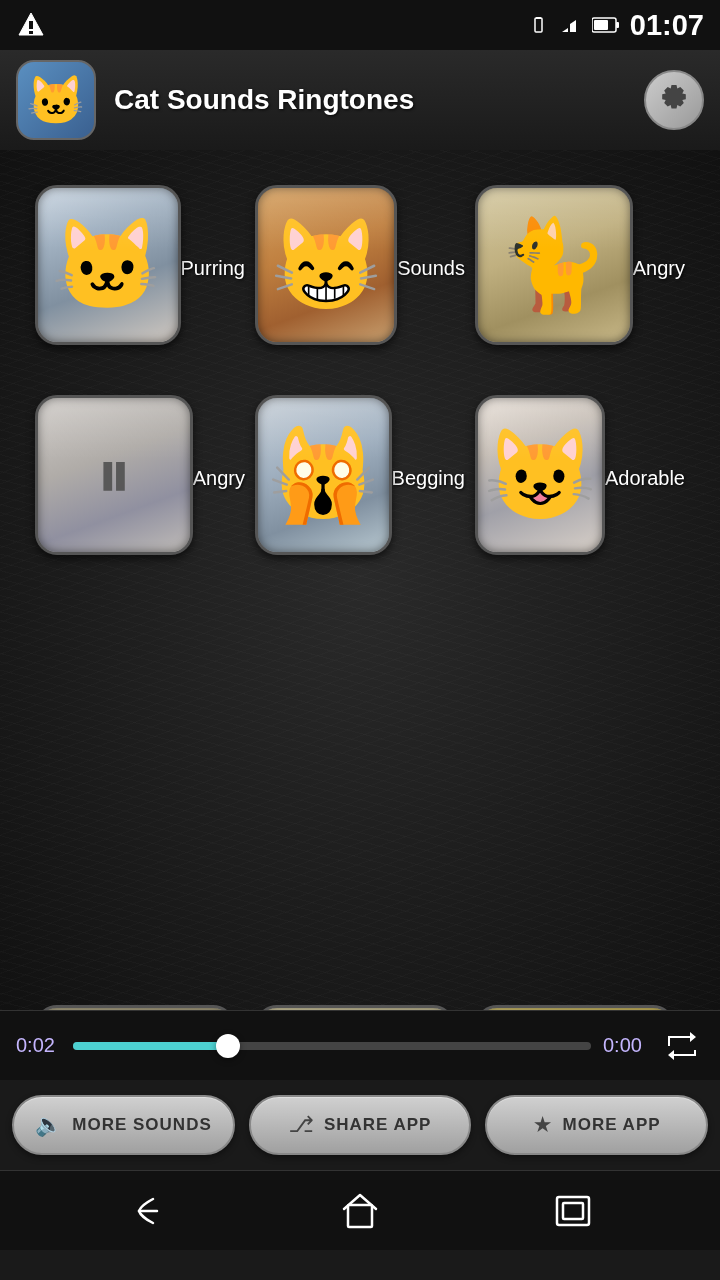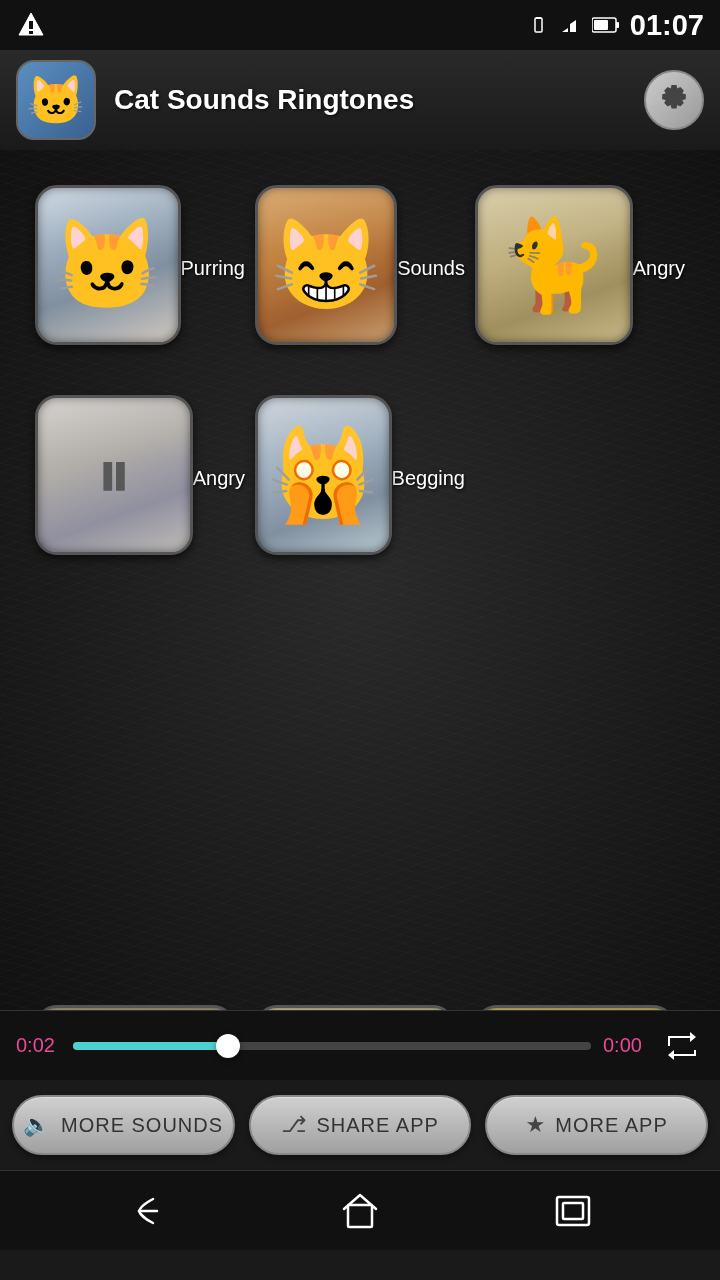--- a/index.html
+++ b/index.html
@@ -293,21 +293,21 @@
       display: flex;
       align-items: center;
       padding: 0 16px;
       gap: 12px;
       border-top: 1px solid #333;
       position: relative;
       z-index: 10;
     }
 
     .time-label {
-      color: #ec4899;
+      color: #c4b5fd;
       font-size: 20px;
       min-width: 45px;
       font-weight: 500;
     }
 
     #progress-container {
       flex: 1;
       height: 8px;
       background: #444;
       border-radius: 4px;
@@ -370,22 +370,22 @@
       flex: 1;
       box-shadow: 0 3px 6px rgba(0,0,0,0.4), inset 0 1px 0 rgba(255,255,255,0.3);
     }
 
     .action-btn .btn-icon {
       font-size: 22px;
       color: #444;
     }
 
     .action-btn .btn-label {
-      font-size: 20px;
-      font-weight: normal;
+      font-size: 17px;
+      font-weight: bold;
       color: #333;
       letter-spacing: 1px;
     }
 
     
     #nav-bar {
       width: 720px;
       height: 80px;
       background: #111;
       display: flex;
@@ -497,20 +497,24 @@
       <div class="sound-thumb cat-eating"></div>
       <span class="sound-label">Angry</span>
     </div>
 
     <div class="sound-item">
       <div class="sound-thumb cat-begging"></div>
       <span class="sound-label">Begging</span>
     </div>
 
 
+    <div class="sound-item">
+      <div class="sound-thumb cat-adorable"></div>
+      <span class="sound-label">Adorable</span>
+    </div>
 
 
   </div>
 
   <div class="partial-row">
     <div class="partial-item" style="background: linear-gradient(160deg, #b0a888, #9a9070);">🐱</div>
     <div class="partial-item" style="background: linear-gradient(160deg, #d0c8a0, #b0a880);">😿</div>
     <div class="partial-item" style="background: linear-gradient(160deg, #d0c070, #c0a840);">🐈</div>
   </div>
 </div>

